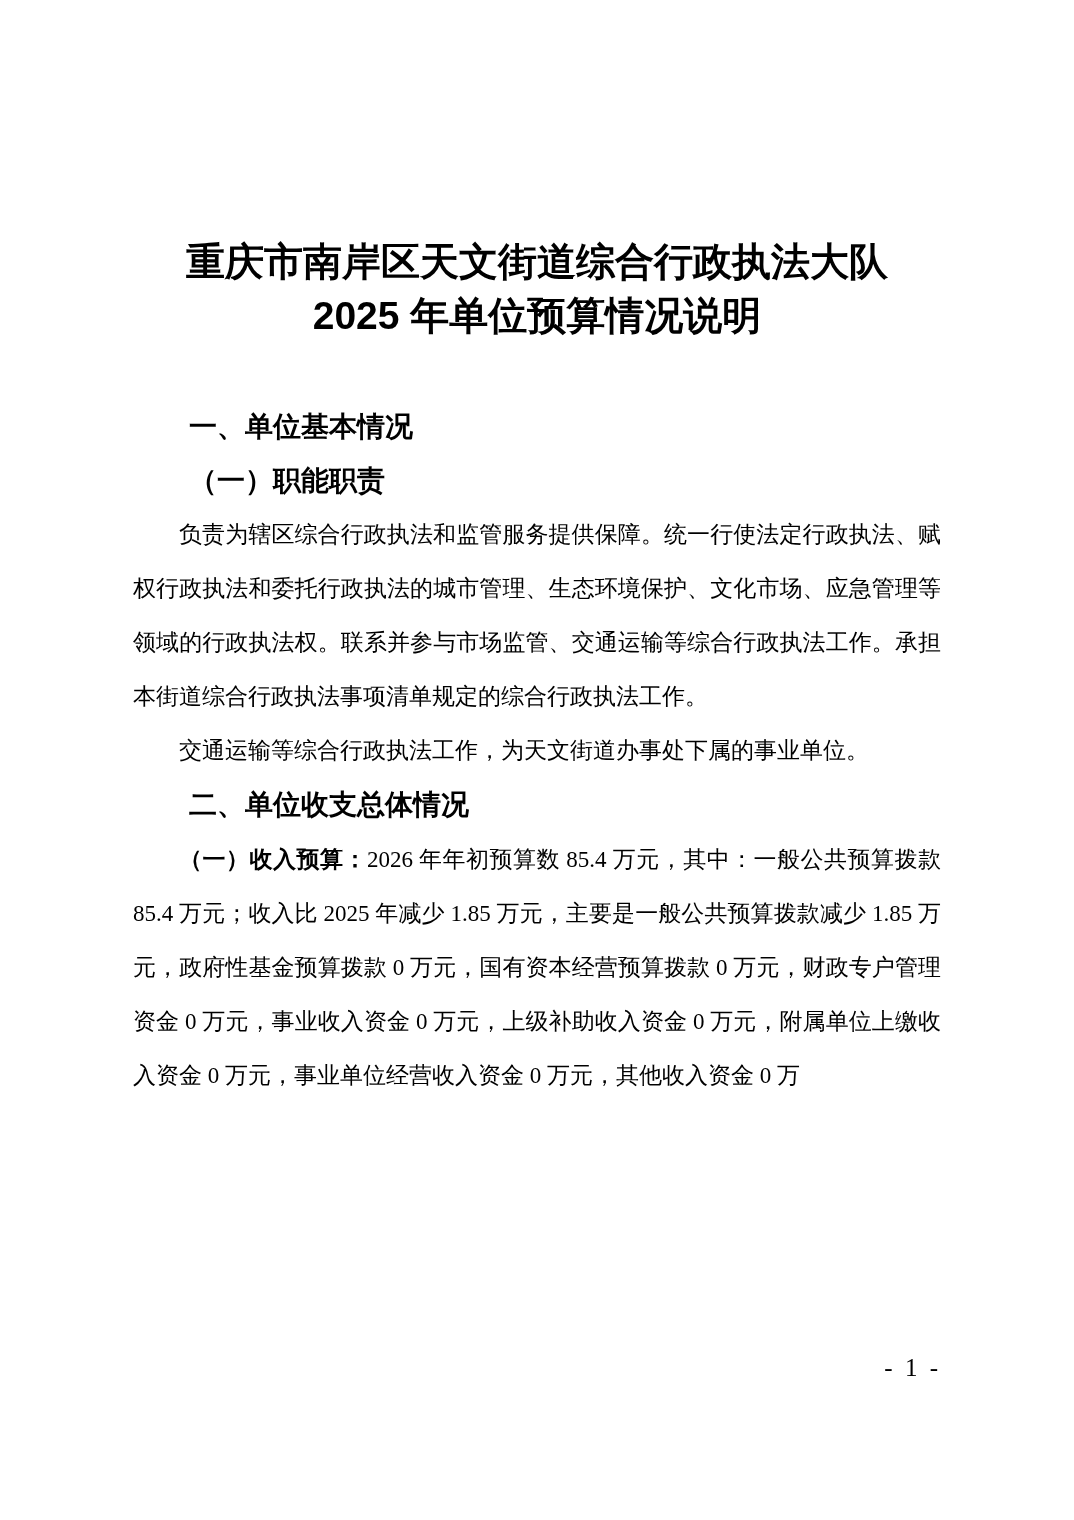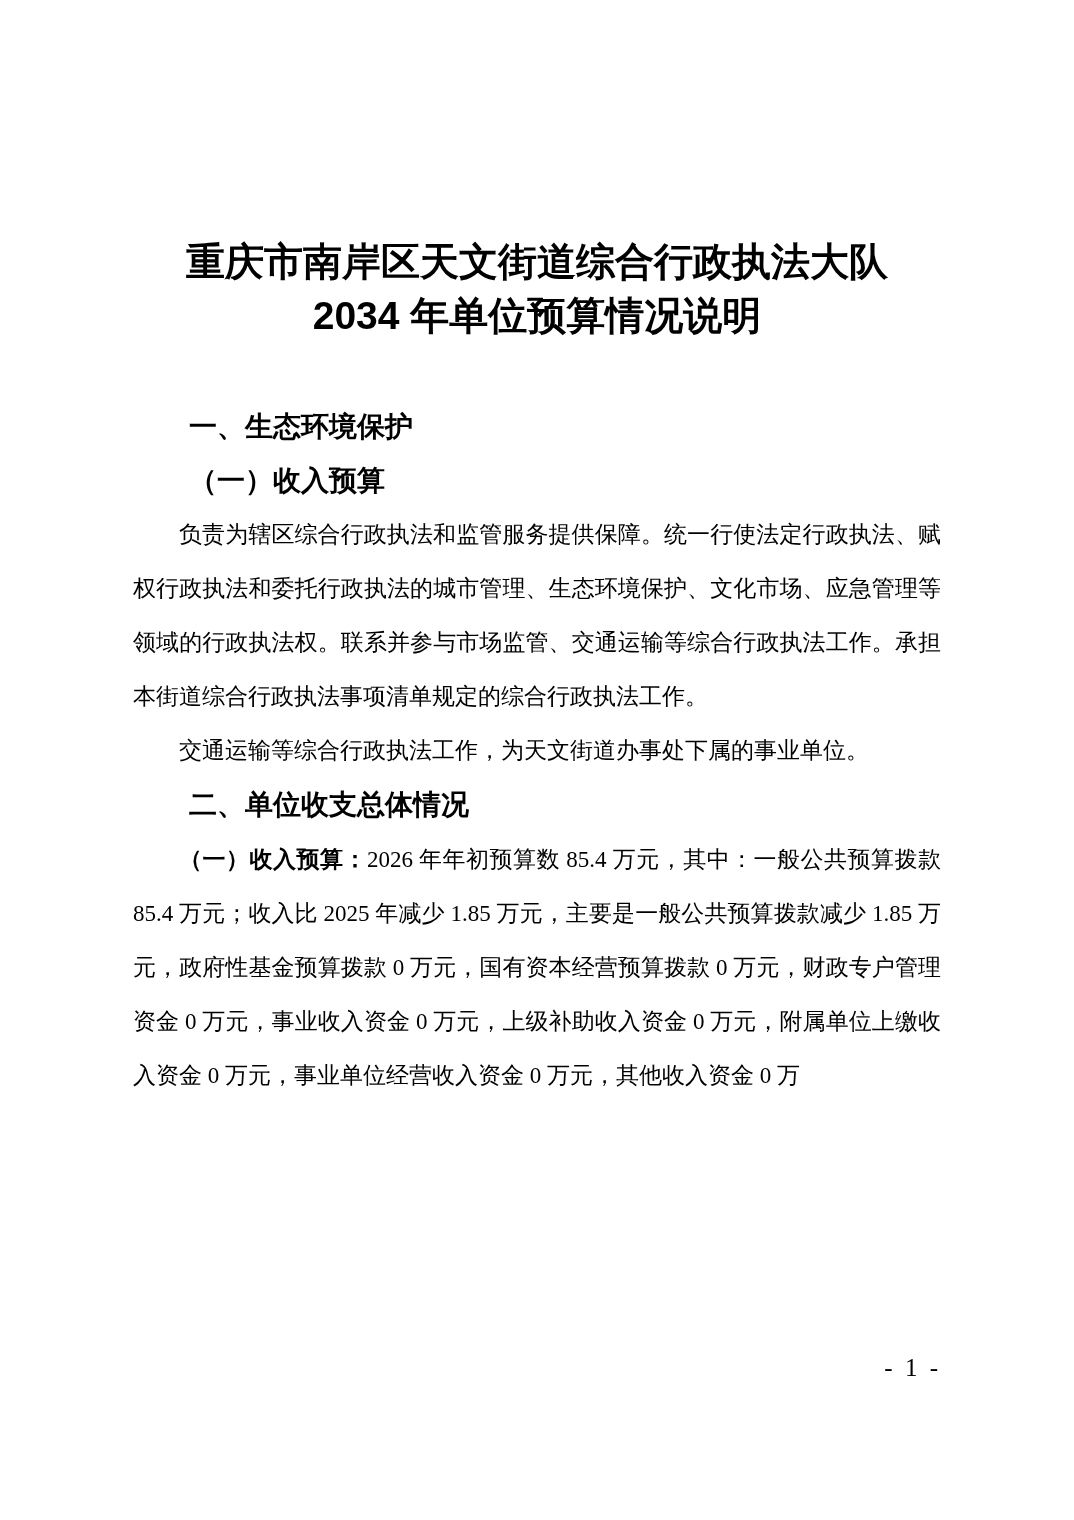--- a/index.html
+++ b/index.html
@@ -58,26 +58,26 @@
   }
 </style>
 </head>
 <body>
 
 <div class="page">
   <div class="content">
 
     <h1 class="doc-title">
       <span class="title-line">重庆市南岸区天文街道综合行政执法大队</span>
-      <span class="title-line">2034 年单位预算情况说明</span>
+      <span class="title-line">2025 年单位预算情况说明</span>
     </h1>
 
-    <h2 class="heading">一、生态环境保护</h2>
+    <h2 class="heading">一、单位基本情况</h2>
 
-    <h3 class="heading">（一）收入预算</h3>
+    <h3 class="heading">（一）职能职责</h3>
 
     <p class="body-para">负责为辖区综合行政执法和监管服务提供保障。统一行使法定行政执法、赋权行政执法和委托行政执法的城市管理、生态环境保护、文化市场、应急管理等领域的行政执法权。联系并参与市场监管、交通运输等综合行政执法工作。承担本街道综合行政执法事项清单规定的综合行政执法工作。</p>
 
 
     <p class="body-para">交通运输等综合行政执法工作，为天文街道办事处下属的事业单位。</p>
 
     <h2 class="heading">二、单位收支总体情况</h2>
 
     <p class="body-para"><span class="lead">（一）收入预算：</span><span>2026 年年初预算数 85.4 万元，其中：一般公共预算拨款 85.4 万元；收入比 2025 年减少 1.85 万元，主要是一般公共预算拨款减少 1.85 万元，政府性基金预算拨款 0 万元，国有资本经营预算拨款 0 万元，财政专户管理资金 0 万元，事业收入资金 0 万元，上级补助收入资金 0 万元，附属单位上缴收入资金 0 万元，事业单位经营收入资金 0 万元，其他收入资金 0 万</span></p>
 

